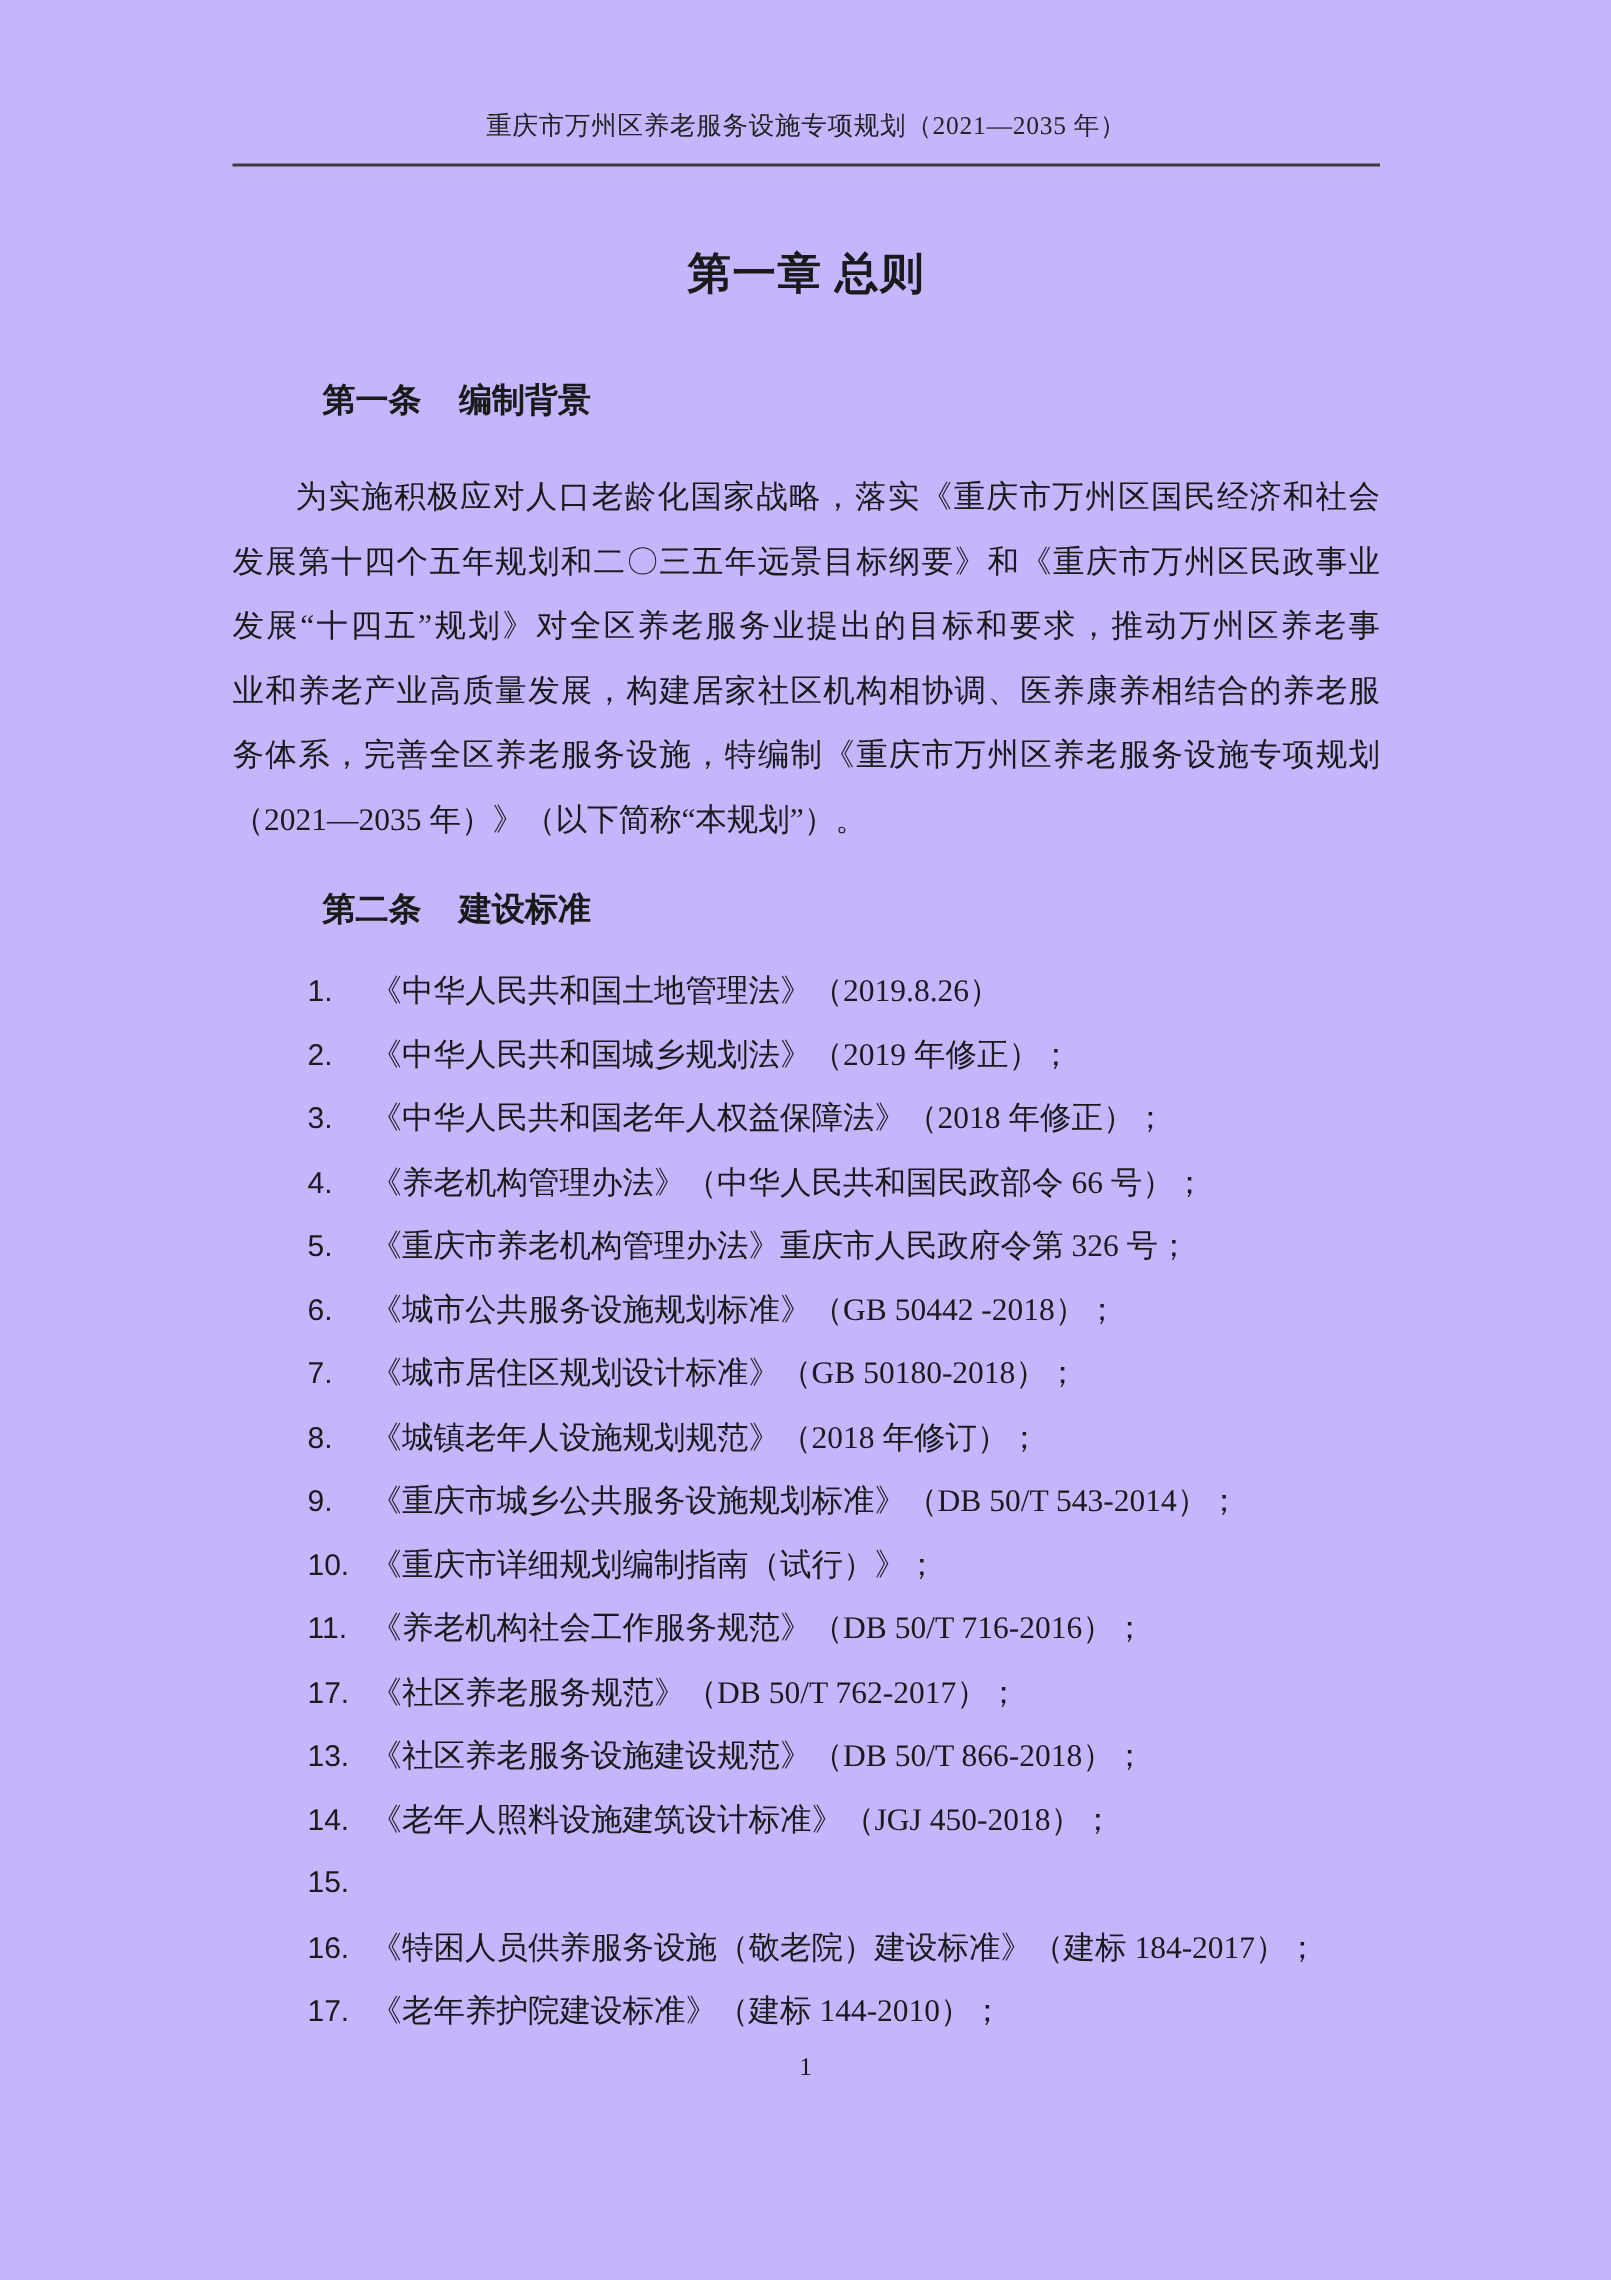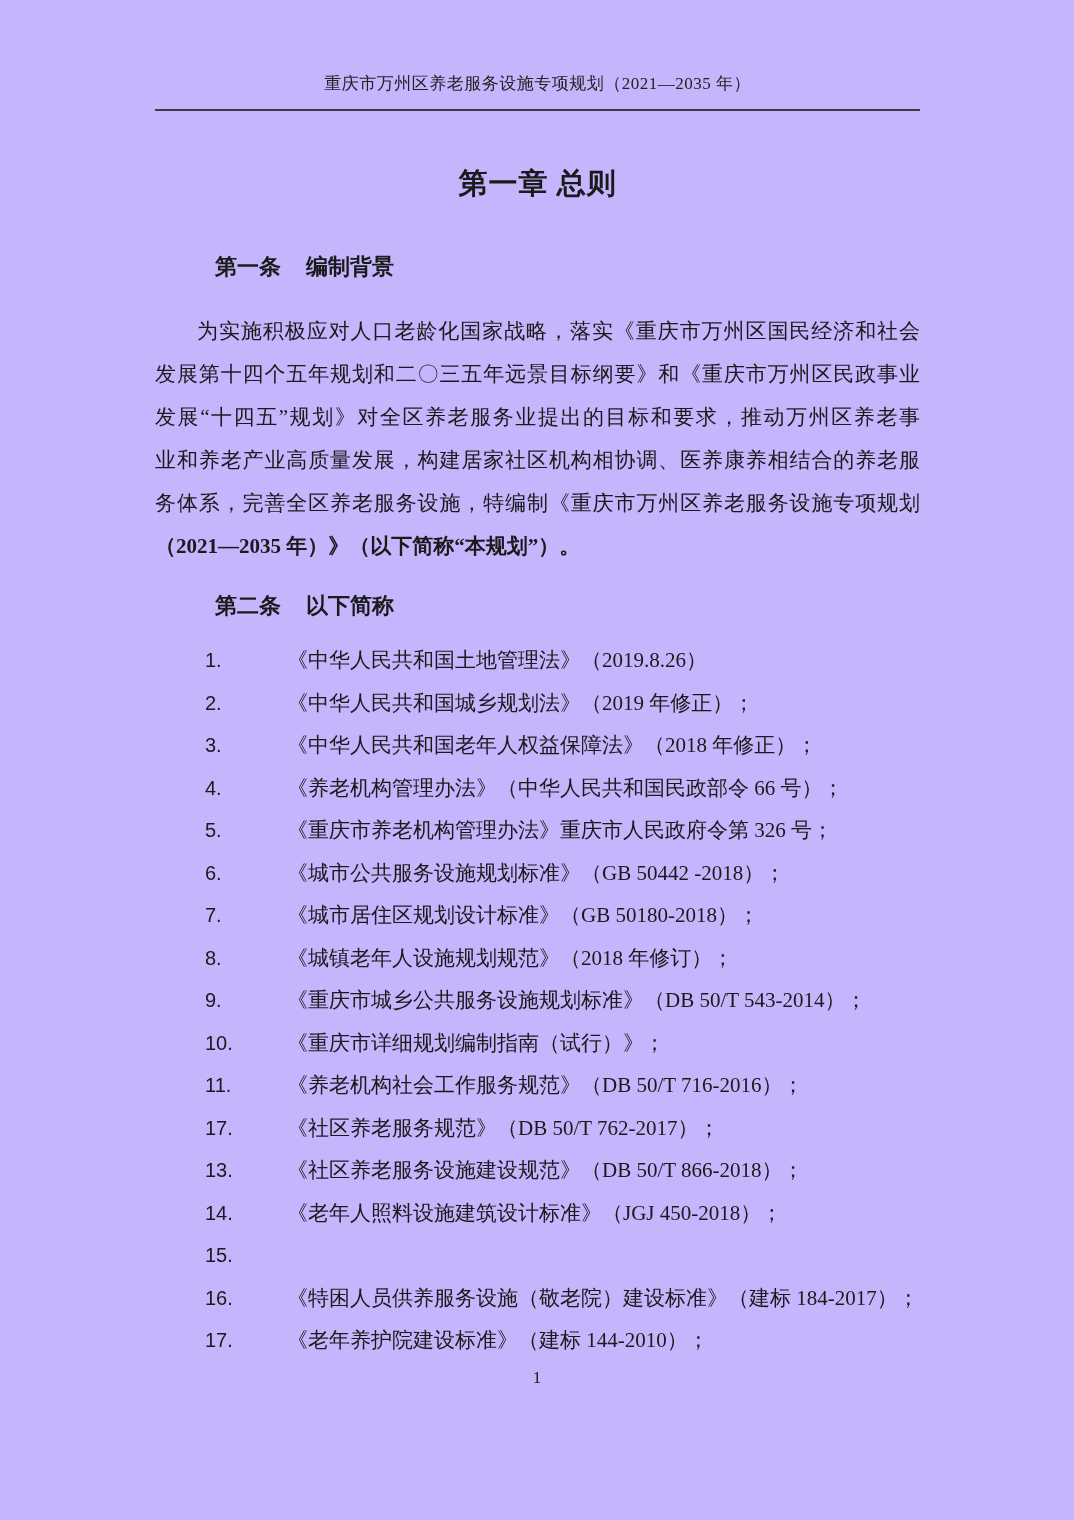--- a/index.html
+++ b/index.html
@@ -61,21 +61,21 @@
   }
   .para-line {
     height: 43px;
     overflow: hidden;
     text-align: justify;
     text-align-last: justify;
     text-justify: inter-character;
     white-space: nowrap;
   }
   .para-line:first-child { text-indent: 42px; }
-  .para-line:last-child { text-align-last: left; font-weight: bold; }
+  .para-line:last-child { text-align-last: left; }
 
   
   .ref-list {
     list-style: none;
     margin-top: 18px;
     font-size: 21px;
     line-height: 42.5px;
   }
   .ref-item {
     display: flex;
@@ -86,21 +86,20 @@
     flex: none;
     width: 42px;
     margin-left: 50px;
     font-family: "Liberation Sans", sans-serif;
     font-size: 20px;
   }
   .ref-text {
     flex: 1;
     white-space: nowrap;
     overflow: hidden;
-    margin-left: 40px;
   }
 
   
   .page-number {
     position: absolute;
     top: 1368px;
     left: 0;
     right: 0;
     text-align: center;
     font-size: 17px;
@@ -127,21 +126,21 @@
 
   <div class="para-line">为实施积极应对人口老龄化国家战略，落实《重庆市万州区国民经济和社会</div>
       <div class="para-line">发展第十四个五年规划和二〇三五年远景目标纲要》和《重庆市万州区民政事业</div>
       <div class="para-line">发展“十四五”规划》对全区养老服务业提出的目标和要求，推动万州区养老事</div>
       <div class="para-line">业和养老产业高质量发展，构建居家社区机构相协调、医养康养相结合的养老服</div>
       <div class="para-line">务体系，完善全区养老服务设施，特编制《重庆市万州区养老服务设施专项规划</div>
       <div class="para-line">（2021—2035 年）》（以下简称“本规划”）。</div>
     </div>
 
   <h2 class="article-heading article-heading-2">
-    <span class="article-num">第二条</span><span>以下简称</span>
+    <span class="article-num">第二条</span><span>建设标准</span>
   </h2>
 
   <ol class="ref-list">
 
   <li class="ref-item">
       <span class="ref-num">1.</span>
       <span class="ref-text">《中华人民共和国土地管理法》（2019.8.26）</span>
     </li>
       <li class="ref-item">
       <span class="ref-num">2.</span>

